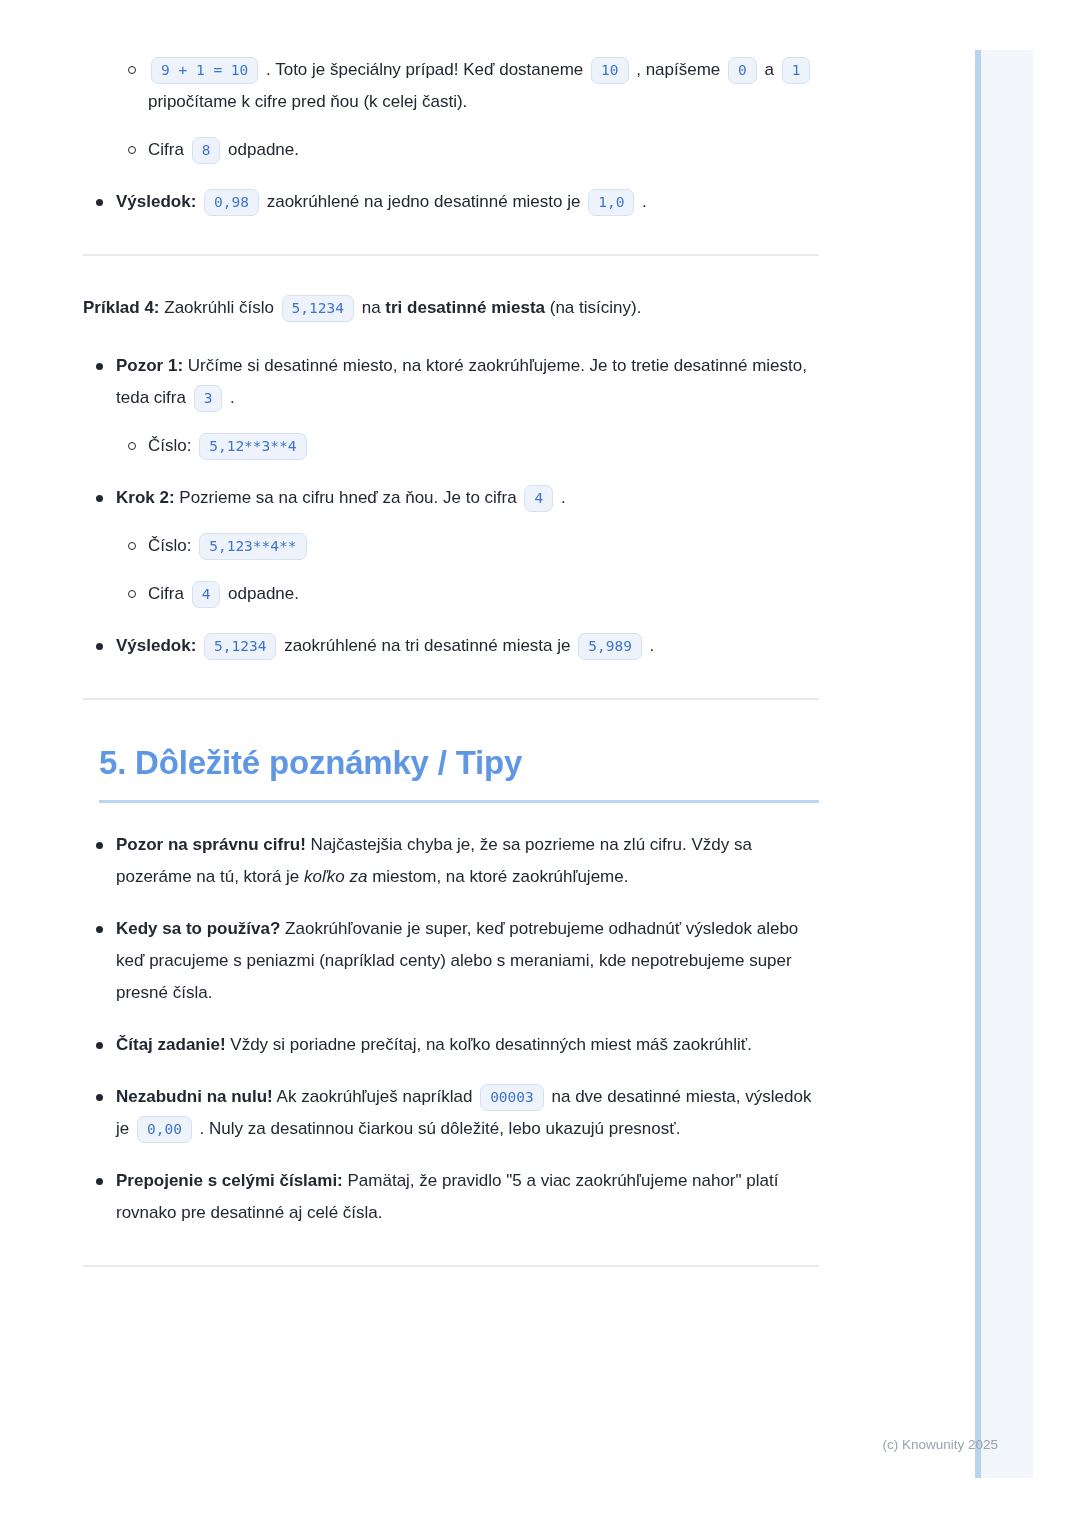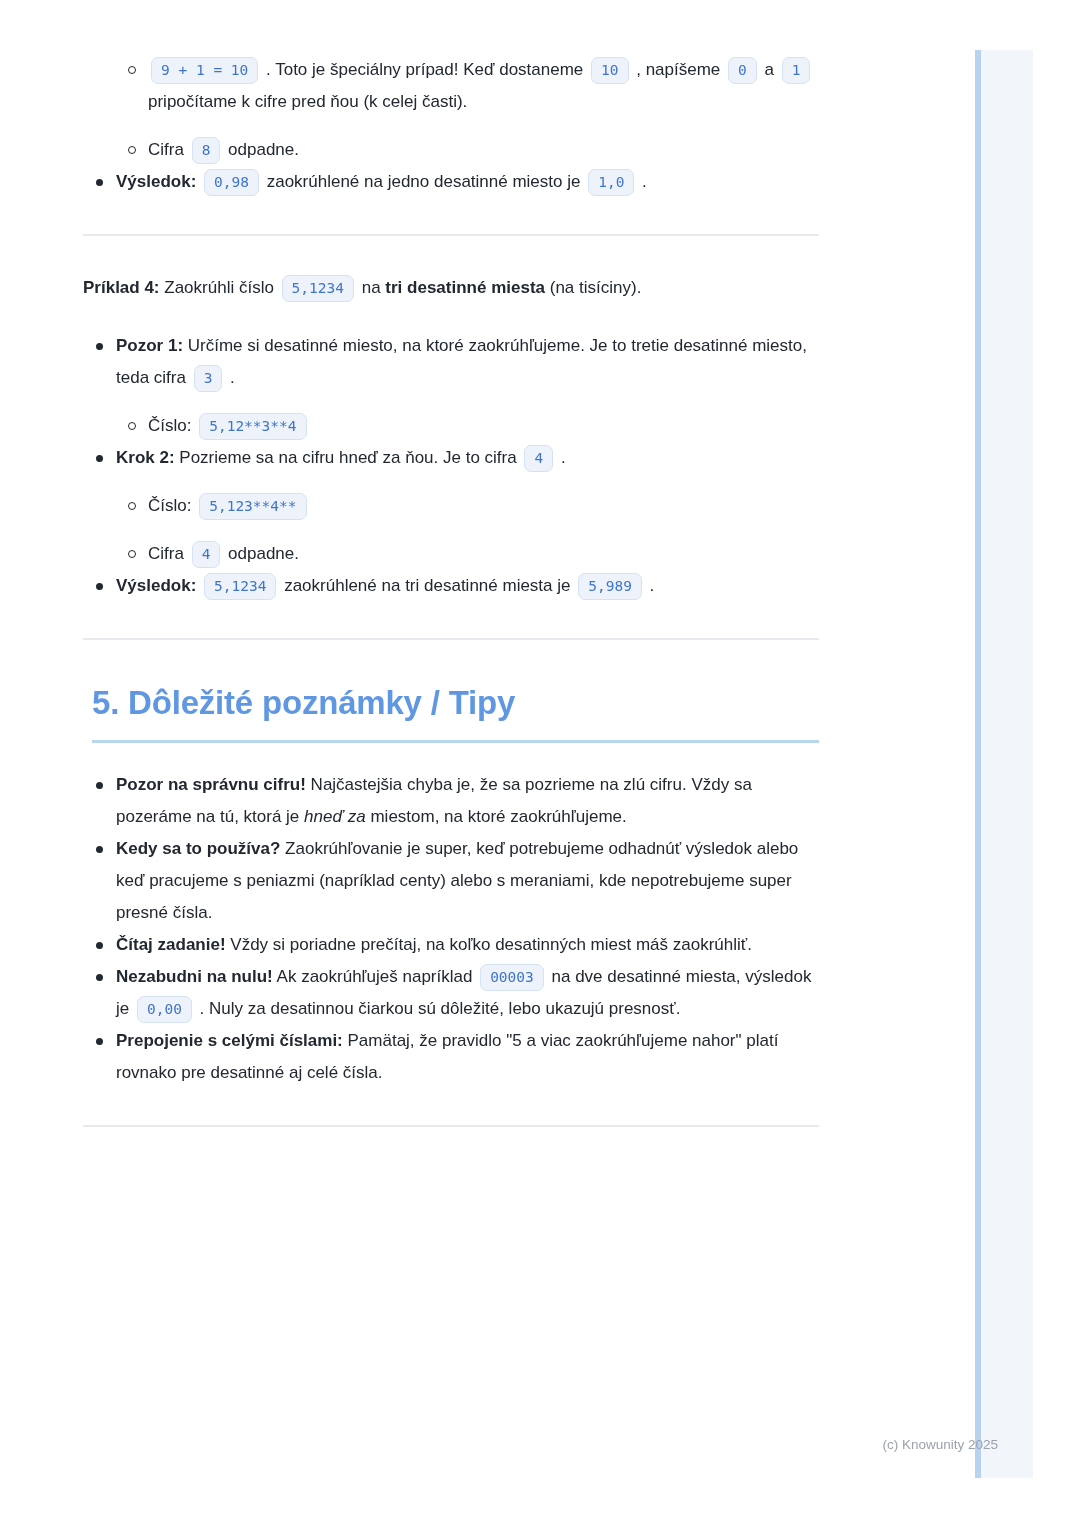--- a/index.html
+++ b/index.html
@@ -44,33 +44,33 @@
     margin:0 3px;
     vertical-align:baseline;
     white-space:nowrap;
   }
   .rule{
     height:2px;border:none;background:var(--rule);
     margin:36px 0;
   }
   .para{margin:0 0 26px 0;}
   .section-heading{
-    margin:40px 0 0 9px;
+    margin:40px 0 0 16px;
     padding-bottom:14px;
     border-bottom:3px solid var(--heading-underline);
     color:var(--accent-heading);
     font-size:33px;
     line-height:46px;
     font-weight:700;
     letter-spacing:-0.2px;
   }
   .section-heading + .list{margin-top:26px;}
   .list{margin:0;}
   .li{position:relative;}
-  .li.l1{padding-left:33px;}
+  .li.l1{padding-left:33px;margin-top:20px;}
   .li.l2{padding-left:65px;margin-top:16px;}
   .list > .li:first-child{margin-top:0;}
   .marker{position:absolute;display:block;}
   .marker.m1{
     left:13px;top:13px;width:7px;height:7px;border-radius:50%;
     background:var(--text);
   }
   .marker.m2{
     left:45px;top:12px;width:8px;height:8px;border-radius:50%;
     border:1.6px solid var(--text);
@@ -137,21 +137,21 @@
       <div class="li l1">
         <span class="marker m1"></span>
         <div><strong>Výsledok:</strong> <span class="code">5,1234</span> zaokrúhlené na tri desatinné miesta je <span class="code">5,989</span> .</div>
       </div>
     </div>
     <div class="rule"></div>
     <h2 class="section-heading">5. Dôležité poznámky / Tipy</h2>
     <div class="list">
       <div class="li l1">
         <span class="marker m1"></span>
-        <div><strong>Pozor na správnu cifru!</strong> Najčastejšia chyba je, že sa pozrieme na zlú cifru. Vždy sa pozeráme na tú, ktorá je <em>hneď za</em> miestom, na ktoré zaokrúhľujeme.</div>
+        <div><strong>Pozor na správnu cifru!</strong> Najčastejšia chyba je, že sa pozrieme na zlú cifru. Vždy sa pozeráme na tú, ktorá je <em>koľko za</em> miestom, na ktoré zaokrúhľujeme.</div>
       </div>
       <div class="li l1">
         <span class="marker m1"></span>
         <div><strong>Kedy sa to používa?</strong> Zaokrúhľovanie je super, keď potrebujeme odhadnúť výsledok alebo keď pracujeme s peniazmi (napríklad centy) alebo s meraniami, kde nepotrebujeme super presné čísla.</div>
       </div>
       <div class="li l1">
         <span class="marker m1"></span>
         <div><strong>Čítaj zadanie!</strong> Vždy si poriadne prečítaj, na koľko desatinných miest máš zaokrúhliť.</div>
       </div>
       <div class="li l1">

